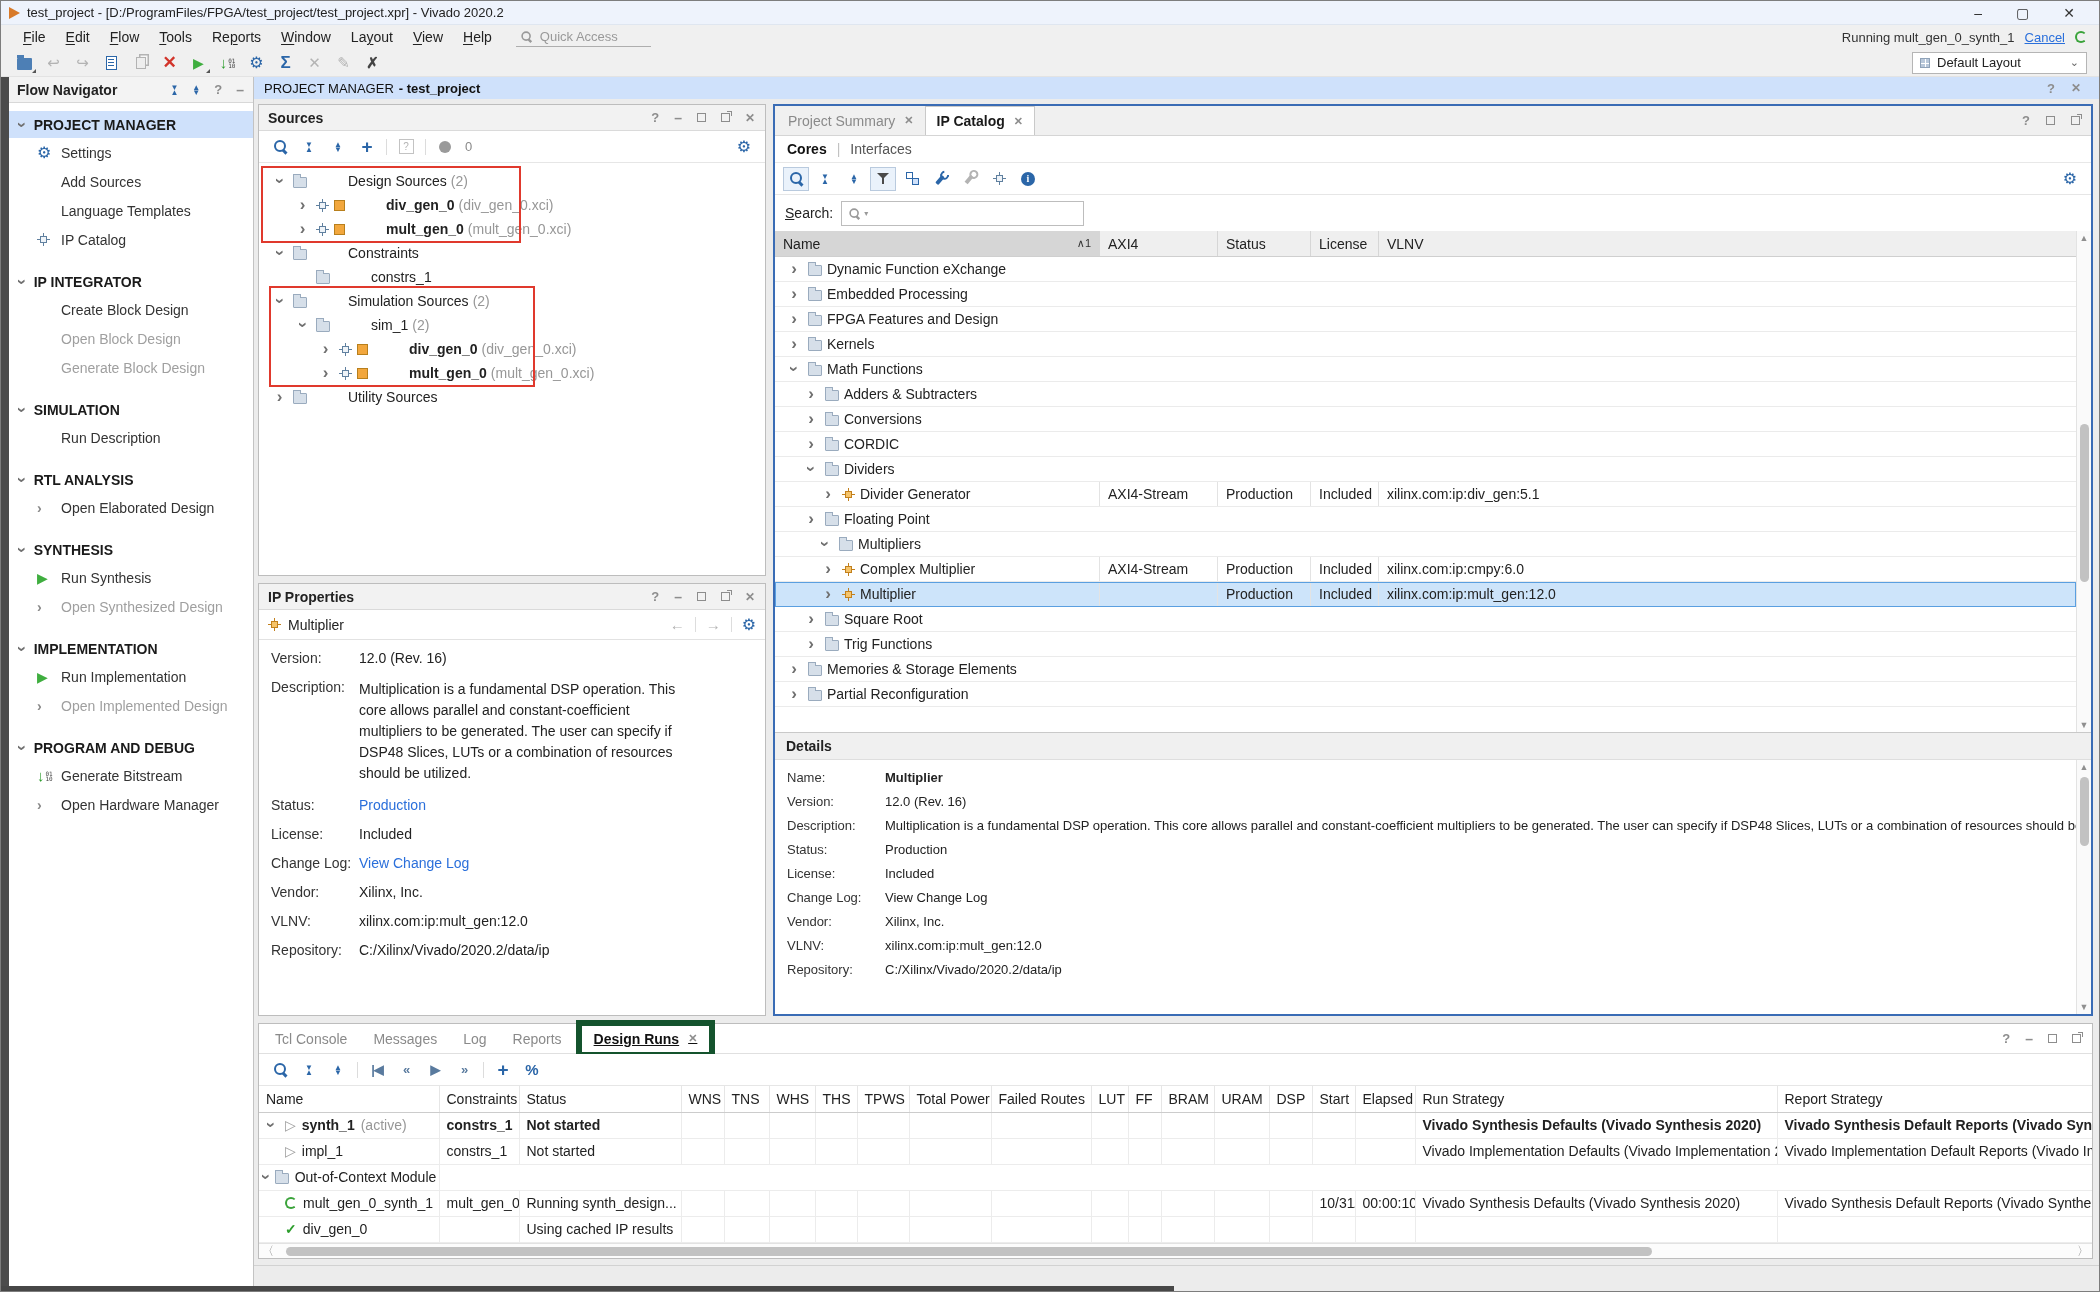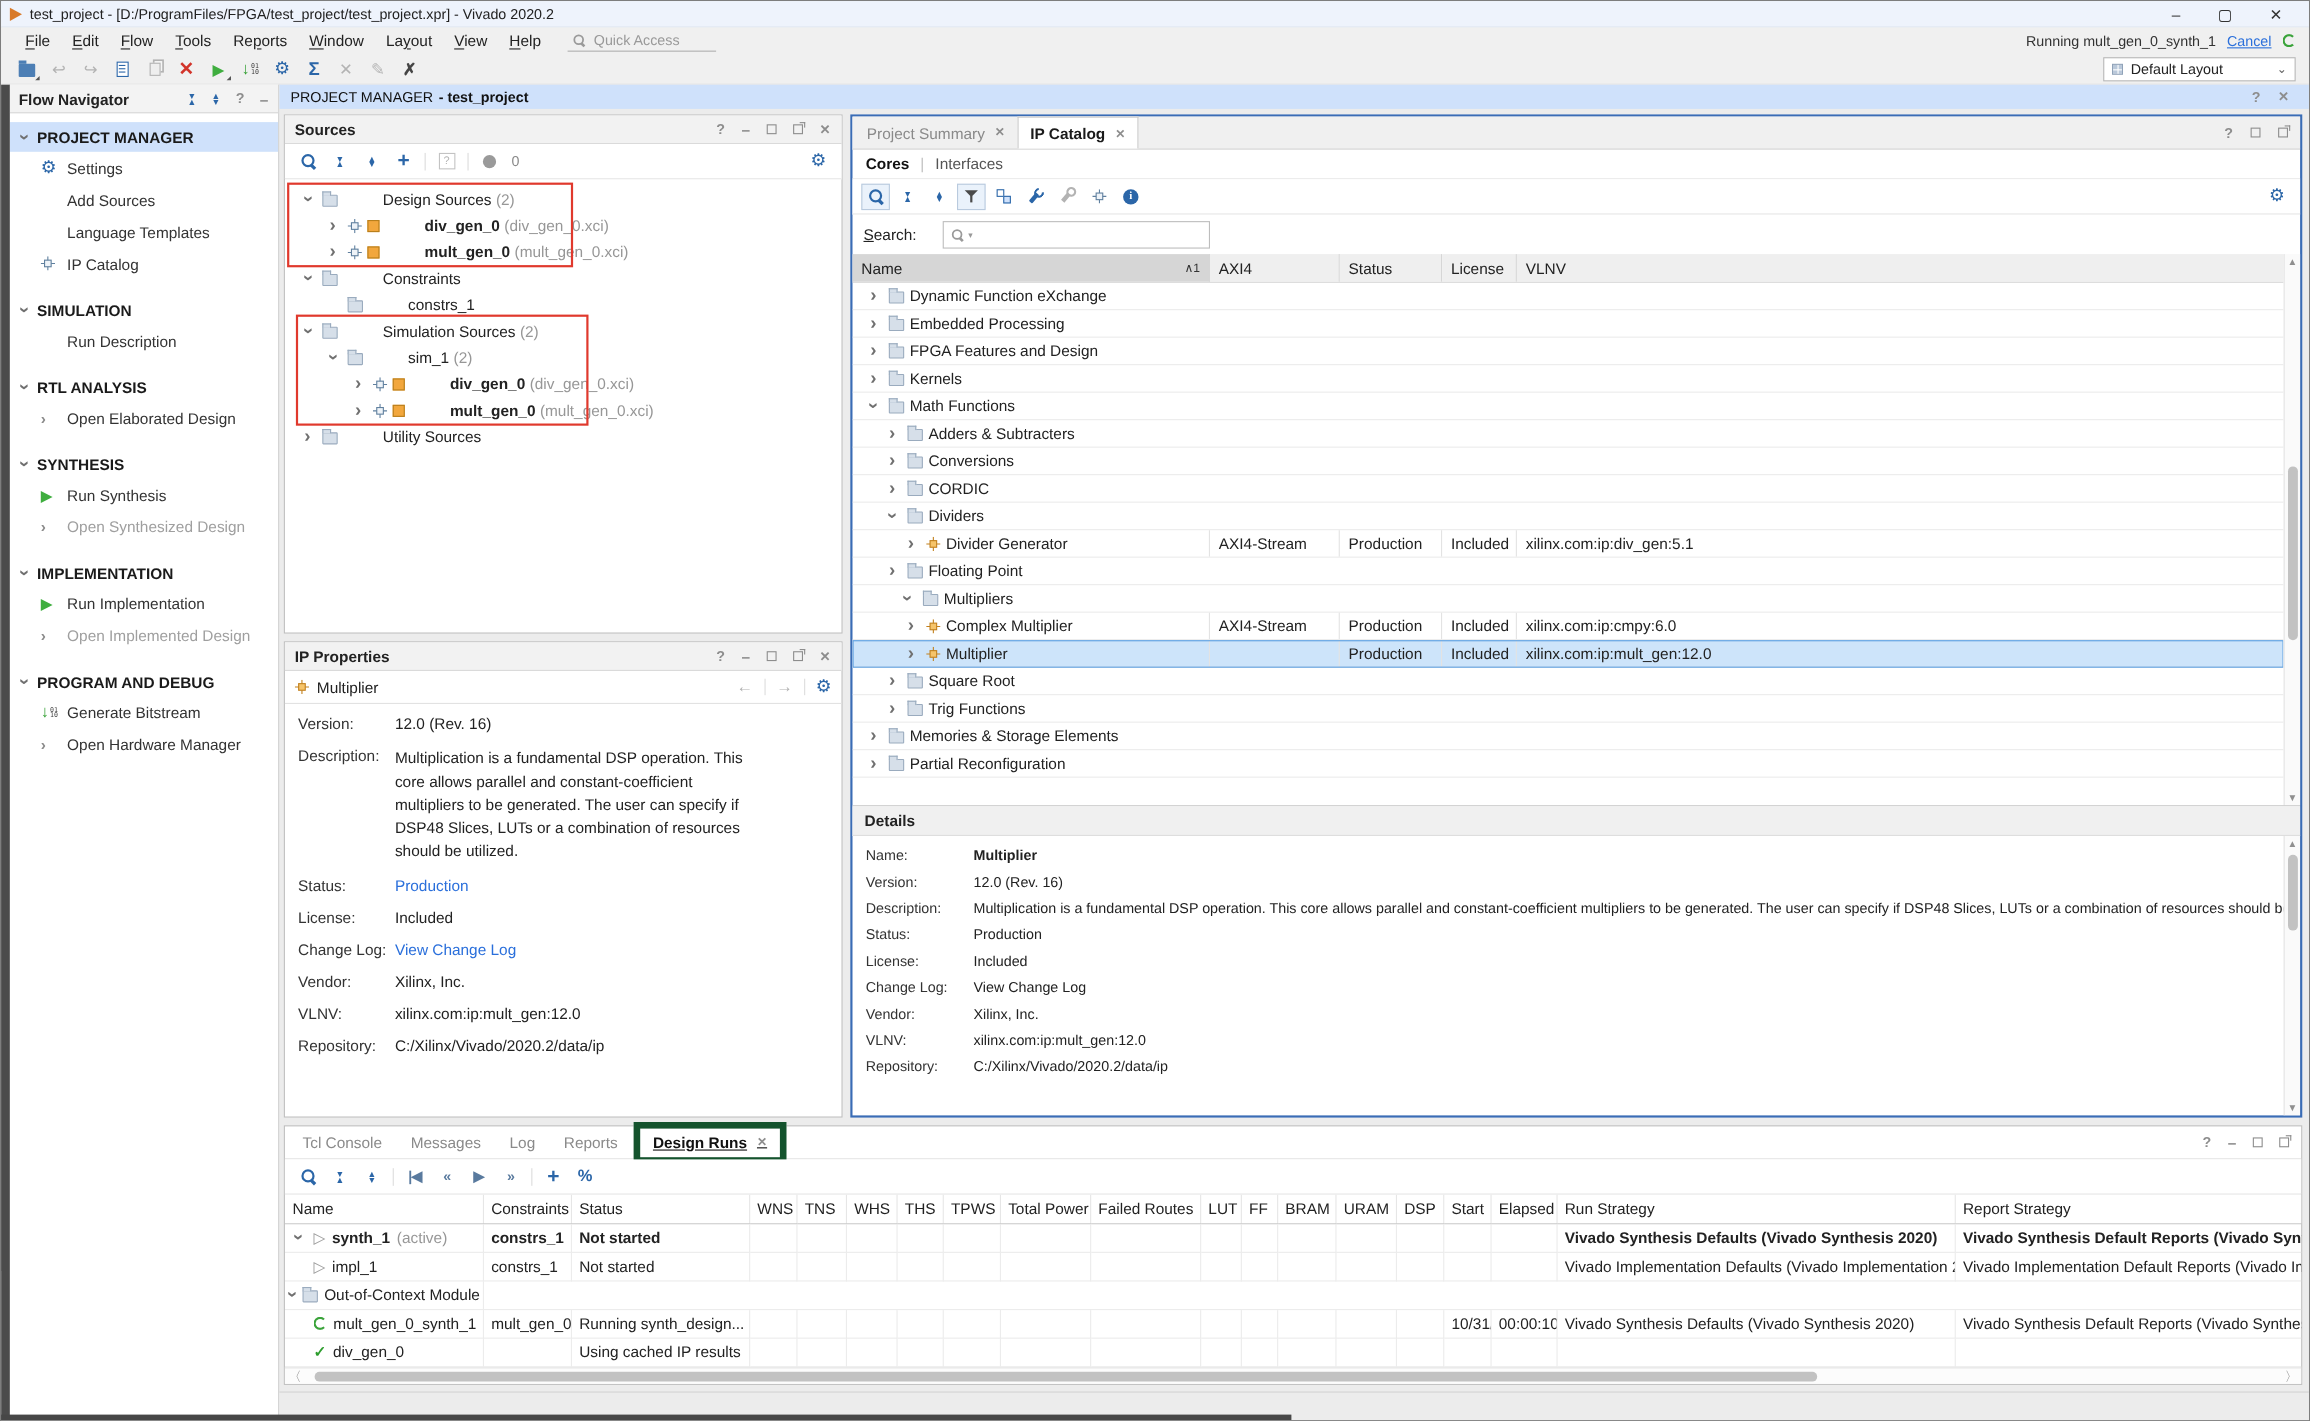--- a/index.html
+++ b/index.html
@@ -155,21 +155,21 @@
   
   .catalog { flex:1; min-width:0; border:2px solid #3a6cb5; background:#fff; display:flex; flex-direction:column; }
   .cat-tabs { height:30px; background:#f0f0f0; border-bottom:1px solid #d5d5d5; display:flex; align-items:flex-end; padding-left:2px; flex:0 0 auto;}
   .c-tab { height:29px; display:flex; align-items:center; gap:9px; padding:0 11px; color:#8a8a8a; font-size:14px;}
   .c-tab.active { background:#fff; border:1px solid #c9c9c9; border-bottom:none; color:#1a1a1a; font-weight:bold;}
   .cat-tab-icons { margin-left:auto; display:flex; gap:14px; align-items:center; padding:0 10px 7px 0;}
   .cores-row { height:27px; display:flex; align-items:center; gap:10px; padding:0 12px; border-bottom:1px solid #e8e8e8; flex:0 0 auto; font-size:14px;}
   .cores-row .act { font-weight:bold; color:#111; }
   .cores-row .div { color:#c2c2c2; }
   .cores-row .inact { color:#555; }
-  .search-row { height:36px; display:flex; align-items:center; gap:24px; padding:0 10px; flex:0 0 auto; }
+  .search-row { height:36px; display:flex; align-items:center; gap:8px; padding:0 10px; flex:0 0 auto; }
   .search-row label { font-size:14px; color:#222;}
   .u-first::first-letter { text-decoration:underline; }
   .search-input { width:243px; height:25px; border:1px solid #bdbdbd; background:#fff; display:flex; align-items:center; padding:0 5px; gap:2px;}
 
   .cat-grid { flex:0 0 auto; display:flex; }
   .cat-grid-main { flex:1; min-width:0; }
   .cat-header { display:flex; height:26px; border-bottom:1px solid #cfcfcf; font-size:14px; color:#222; flex:0 0 auto;}
   .ch-cell { display:flex; align-items:center; padding:0 8px; background:#efefef; border-right:1px solid #d6d6d6;}
   .ch-name { width:325px; flex:0 0 auto; background:#d6d6d6; }
   .ch-axi { width:118px; flex:0 0 auto;}
@@ -394,20 +394,38 @@
                   <rect x="3.5" y="3.5" width="6" height="6" fill="#eef3f8" stroke="#60809f"></rect>
                   <path d="M6.5 0v3.5M6.5 9.5V13M0 6.5h3.5M9.5 6.5H13" stroke="#60809f" fill="none"></path>
                 </svg>
               </span>
               <span>IP Catalog</span>
             </div>
           </div>
           <div class="fn-sec">
             <div class="fn-sec-header">
               <span class="exp"><i class="g-chev open">›</i></span>
+              <span>IP INTEGRATOR</span>
+            </div>
+            <div class="fn-item">
+              <span class="islot"></span>
+              <span>Create Block Design</span>
+            </div>
+            <div class="fn-item dis">
+              <span class="islot"></span>
+              <span>Open Block Design</span>
+            </div>
+            <div class="fn-item dis">
+              <span class="islot"></span>
+              <span>Generate Block Design</span>
+            </div>
+          </div>
+          <div class="fn-sec">
+            <div class="fn-sec-header">
+              <span class="exp"><i class="g-chev open">›</i></span>
               <span>SIMULATION</span>
             </div>
             <div class="fn-item">
               <span class="islot"></span>
               <span>Run Description</span>
             </div>
           </div>
           <div class="fn-sec">
             <div class="fn-sec-header">
               <span class="exp"><i class="g-chev open">›</i></span>

